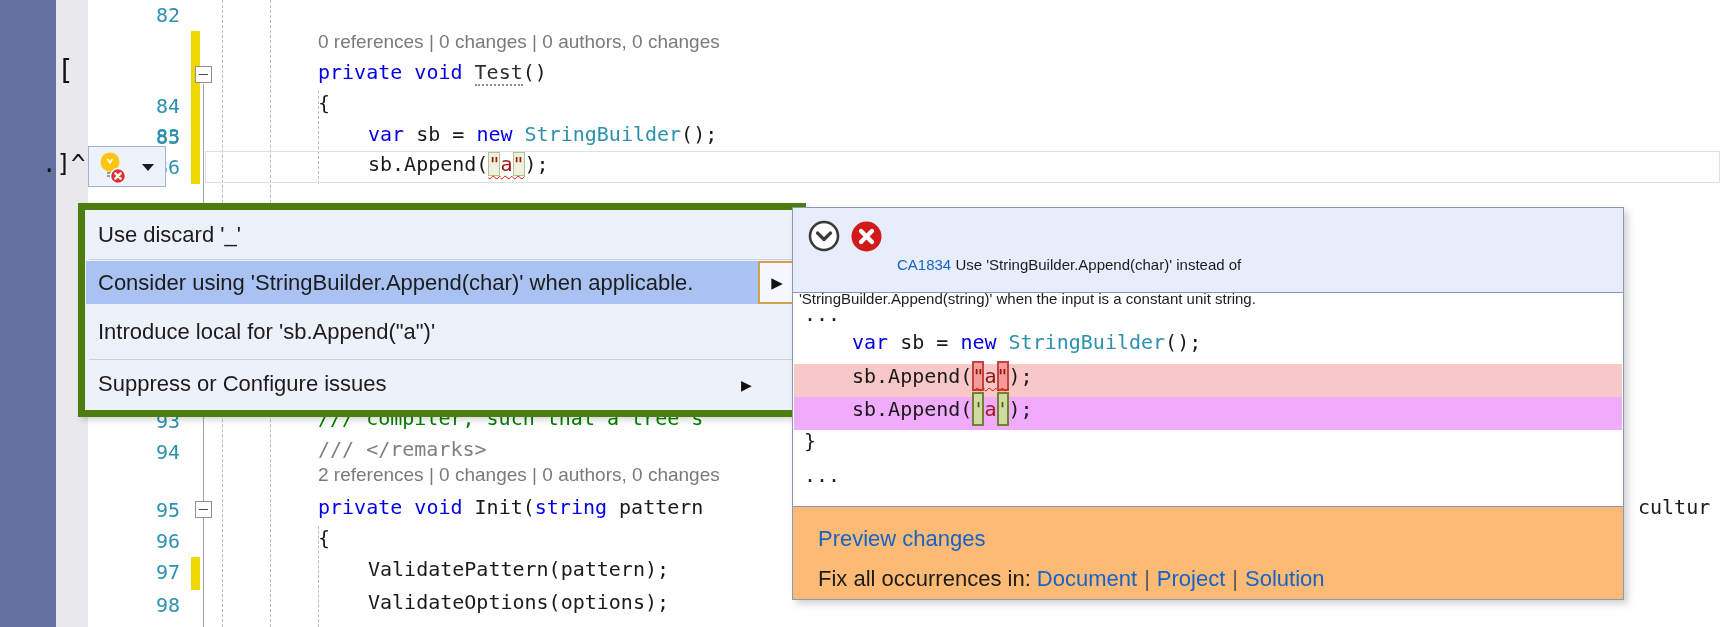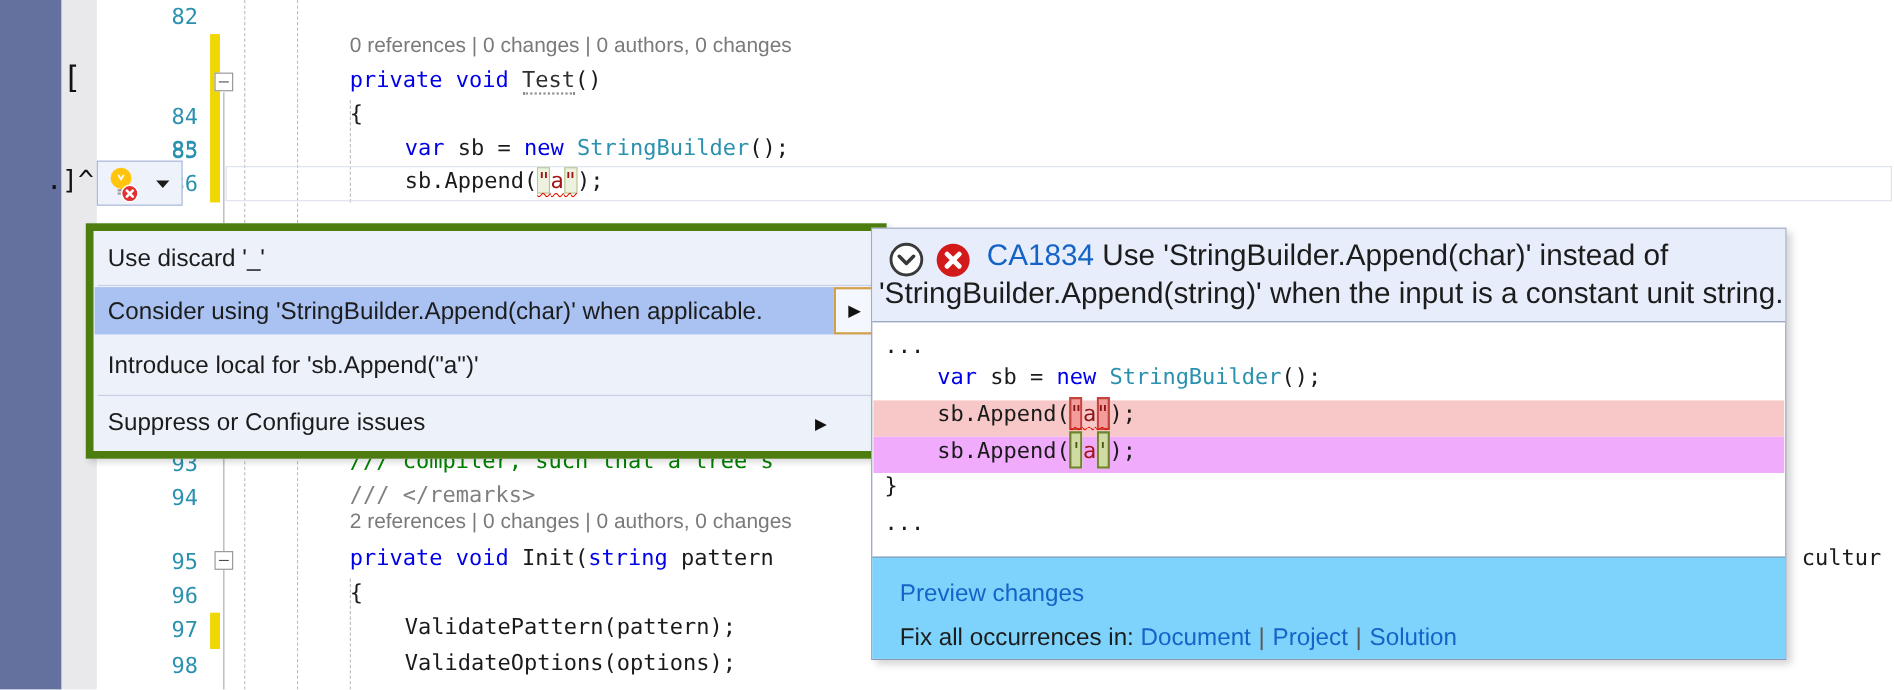--- a/index.html
+++ b/index.html
@@ -46,27 +46,27 @@
   .msep{left:4px;width:706px;height:0;border-top:1px solid #C6CFE7;}
   .msel{background:#A9C2F1;}
   .previewbtn{left:673px;top:51px;width:38px;height:43px;background:#F4F7FE;border:2px solid #D2A04A;
               box-sizing:border-box;text-align:center;line-height:39px;font-size:15px;color:#111;}
   .subarrow{font-size:14px;color:#111;}
 
   
   .popup{left:792px;top:207px;width:830px;height:391px;background:#fff;border:1px solid #8C97B5;
          box-sizing:content-box;z-index:20;box-shadow:4px 4px 7px rgba(0,0,0,.18);}
   .phead{left:0;top:0;width:830px;height:85px;background:#E7EDFA;border-bottom:1px solid #8C97B5;box-sizing:border-box;}
-  .ptext{font-size:27px;color:#1c1c1c;white-space:pre;line-height:32px;height:32px;}
+  .ptext{font-size:15px;color:#1c1c1c;white-space:pre;line-height:32px;height:32px;margin-top:33px;}
   .code-id{color:#1464C8;}
   .pcode-line{height:31px;line-height:31px;font:20px "DejaVu Sans Mono",monospace;white-space:pre;color:#1a1a1a;}
   .diffrow{left:1px;width:828px;height:33px;line-height:33px;font:20px "DejaVu Sans Mono",monospace;white-space:pre;color:#1a1a1a;}
   .removed{background:#F8C7C7;}
   .added{background:#f0abfc;}
-  .pfoot{left:0;top:298px;width:830px;height:93px;background:#7dd3fc;border-top:1px solid #8C97B5;box-sizing:border-box;}
+  .pfoot{left:0;top:298px;width:830px;height:93px;background:#fdba74;border-top:1px solid #8C97B5;box-sizing:border-box;}
   .link{color:#1464C8;cursor:pointer;}
   .footrow{font-size:22px;color:#1c1c1c;height:31px;line-height:31px;white-space:pre;}
   .pipe{color:#5A5A5A;padding:0 7px;}
 </style>
 </head>
 <body>
 
 <div class="stage">
 
   <div class="abs strip-dark"></div>

